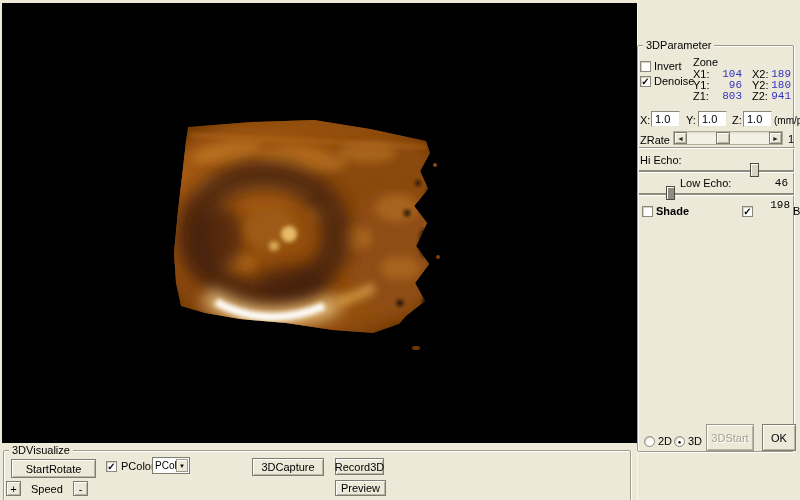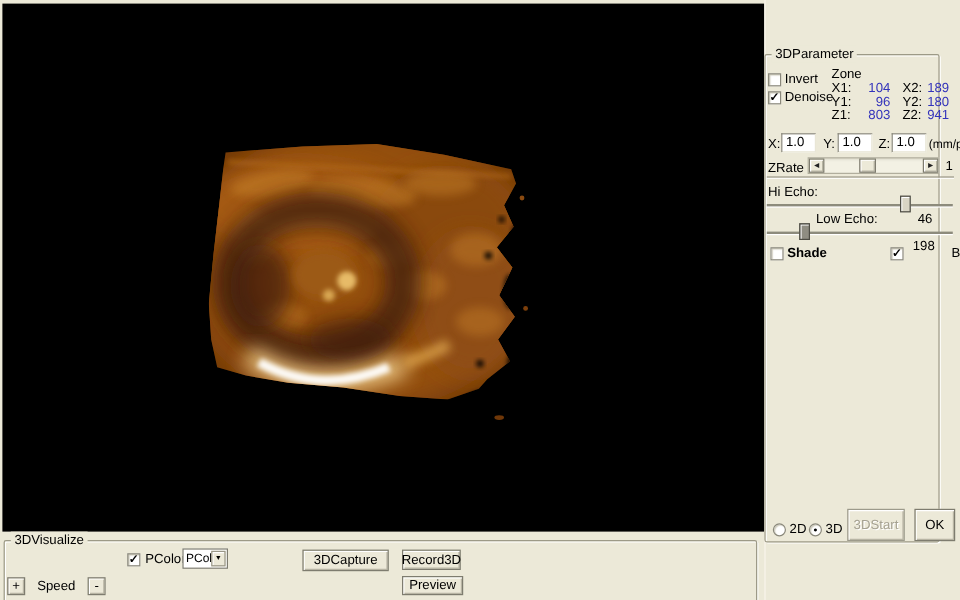--- a/index.html
+++ b/index.html
@@ -11,21 +11,21 @@
   .viewport svg { position:absolute; left:0; top:0; }
 
   .rpanel { position:absolute; left:637px; top:0; width:163px; height:500px; background:#ece9d8; border-left:1px solid #f8f6ec; }
 
   .gb { position:absolute; border:1px solid #9d9a87; border-radius:2px;
         box-shadow: inset 1px 1px 0 #ffffff, 1px 1px 0 #ffffff; }
   .gb-label { position:absolute; top:-8px; left:5px; background:#ece9d8; padding:0 3px; line-height:14px; white-space:nowrap; }
 
   .lbl { position:absolute; white-space:nowrap; line-height:12px; }
   .val { color:#3333bb; }
-  .num-r { text-align:right; }
+  .num-r { text-align:right;font-family:Liberation Mono, monospace; }
 
   .btn { position:absolute; background:#ece9d8; border:1px solid #7e7c6f;
          box-shadow: inset 1px 1px 0 #ffffff, inset -1px -1px 0 #b8b5a4;
          text-align:center; font-family:"Liberation Sans",sans-serif; font-size:11px;
          display:flex; align-items:center; justify-content:center; cursor:default; }
   .btn.disabled { color:#a5a191; text-shadow:1px 1px 0 #fff; border-color:#9c9a8b; }
 
   .cb { position:absolute; width:11px; height:11px; background:#fff; border:1px solid #8a887b;
         box-shadow: inset 1px 1px 1px #cfccbd; font-size:10px; line-height:9px; text-align:center;
         font-weight:bold; overflow:hidden; }
@@ -119,21 +119,21 @@
         <ellipse cx="380" cy="336" rx="10" ry="5" fill="#000" filter="url(#b2)"></ellipse>
       </g>
       <circle cx="433" cy="162" r="2" fill="#8a4a10"></circle>
       <circle cx="436" cy="254" r="2" fill="#7c3f0b"></circle>
       <ellipse cx="414" cy="345" rx="4" ry="2" fill="#6f3708"></ellipse>
     </svg>
   </div>
 
   <div class="rpanel"></div>
 
-  <div class="gb" style="left:637px; top:45px; width:146px; height:407px;">
+  <div class="gb" style="left:637px; top:45px; width:157px; height:407px;">
     <span class="gb-label">3DParameter</span>
 
     <span class="cb" style="left:2px; top:15px;"></span>
     <span class="lbl" style="left:16px; top:14px;">Invert</span>
 
     <span class="cb" style="left:2px; top:30px;">✓</span>
     <span class="lbl" style="left:16px; top:29px;">Denoise</span>
 
     <span class="lbl" style="left:55px; top:10px;">Zone</span>
 
@@ -190,20 +190,21 @@
     <span class="radio" style="left:36px; top:390px;">●</span>
     <span class="lbl" style="left:50px; top:389px;">3D</span>
 
     <button class="btn disabled" style="left:68px; top:378px; width:48px; height:27px;">3DStart</button>
     <button class="btn" style="left:124px; top:378px; width:34px; height:27px;">OK</button>
   </div>
 
   <div class="gb" style="left:3px; top:450px; width:628px; height:58px;">
     <span class="gb-label">3DVisualize</span>
 
+    <button class="btn" style="left:7px; top:8px; width:85px; height:19px;">StartRotate</button>
     <button class="btn" style="left:2px; top:30px; width:15px; height:15px;">+</button>
     <span class="lbl" style="left:27px; top:32px;">Speed</span>
     <button class="btn" style="left:69px; top:30px; width:15px; height:15px;">-</button>
 
     <span class="cb" style="left:102px; top:10px;">✓</span>
     <span class="lbl" style="left:117px; top:9px;">PColor</span>
 
     <div class="dd" style="left:148px; top:6px; width:38px; height:17px;">
       <span class="dd-text">PColor</span>
       <span class="dd-arrow">▼</span>

